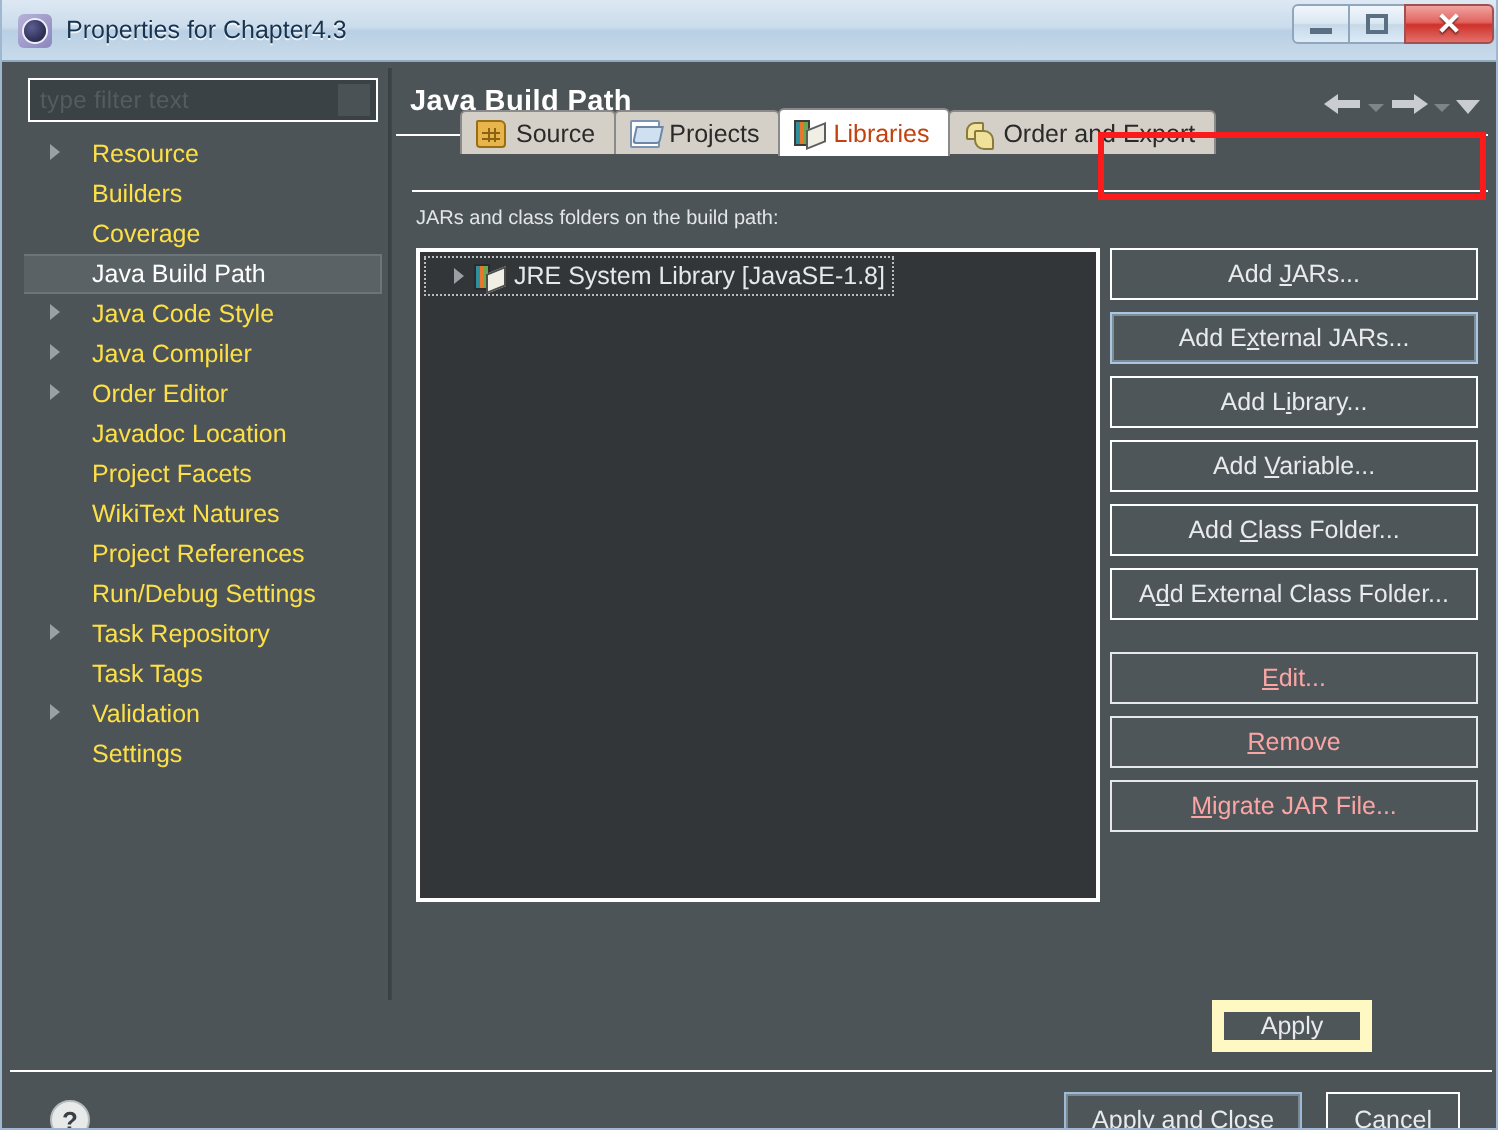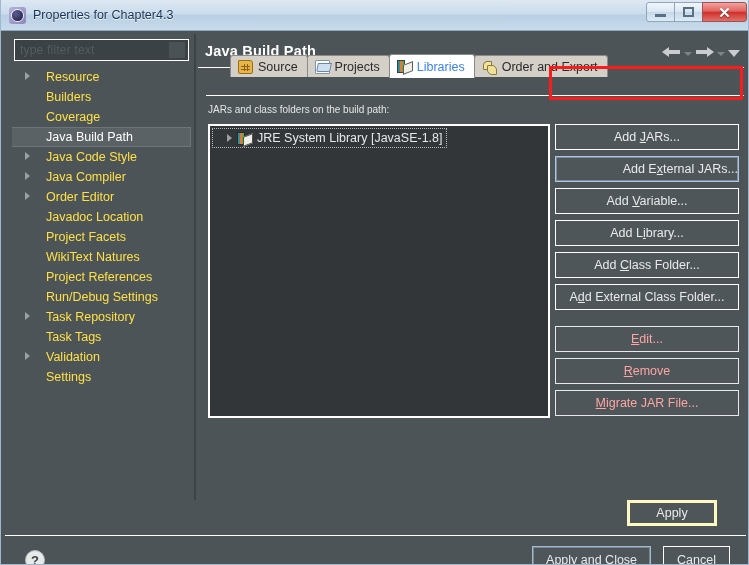--- a/index.html
+++ b/index.html
@@ -176,21 +176,21 @@
     display: flex; align-items: center; gap: 5px;
     font-size: 12.5px; color: #2a2a2a;
     background: #d4d0c8;
     border: 1px solid #8a8a8a;
     border-bottom: none;
     border-radius: 3px 3px 0 0;
     margin-right: -1px;
   }
   .tab.active {
     background: #ffffff;
-    color: #3b82f6;
+    color: #c2410c;
     height: 24px;
     z-index: 3;
   }
   .ticon { width: 15px; height: 14px; position: relative; flex: none; }
   
   .ic-source { background:#e8b44c; border:1px solid #9a6f14; border-radius:1px 3px 2px 2px;}
   .ic-source:after{content:"";position:absolute;left:2px;top:3px;width:9px;height:7px;
     background:
       linear-gradient(#8a6210,#8a6210) 0 2px/100% 1px no-repeat,
       linear-gradient(#8a6210,#8a6210) 0 5px/100% 1px no-repeat,
@@ -219,21 +219,21 @@
     width: 538px; height: 1px; background: #ffffff;
   }
 
   
   #listlabel {
     position: absolute; left: 11px; top: 70px;
     font-size: 10px; color: #e3e6e7;
   }
   #listbox {
     position: absolute; left: 11px; top: 90px;
-    width: 342px; height: 294px;
+    width: 342px; height: 327px;
     background: #323639;
     border: 2px solid #ffffff;
   }
   .jritem {
     position: relative; margin: 3px 0 0 3px;
     height: 18px; line-height: 18px;
     display: inline-flex; align-items: center;
     padding-right: 4px;
     outline: 1px dotted #b9bcbe;
     color: #e6e8e9; font-size: 12.5px;
@@ -260,35 +260,35 @@
     width: 184px; height: 26px;
     margin-bottom: 6px;
     background: #4f5659;
     border: 1px solid #ffffff;
     color: #e8eaeb;
     font-size: 12.5px;
     display: flex; align-items: center; justify-content: center;
     white-space: nowrap;
   }
   .sbtn .u { text-decoration: underline; }
-  .sbtn.focus { border-color: #a9c7e2; box-shadow: inset 0 0 0 1px #7e8d97; justify-content: flex-end; }
+  .sbtn.focus { border-color: #a9c7e2; box-shadow: inset 0 0 0 1px #7e8d97; }
   .sbtn.disabled { color: #fca5a5; border-color: #e6e8e9; }
   .gap { height: 10px; }
   #redbox {
     position: absolute; left: 352px; top: 32px;
     width: 194px; height: 34px;
     border: 3px solid #fb1b1b;
     pointer-events: none;
   }
 
   
   #applybtn {
-    position: absolute; left: 624px; top: 468px;
-    width: 90px; height: 26px;
-    background: #4f5659; border: 3px solid #fef9c3;
+    position: absolute; left: 603px; top: 468px;
+    width: 80px; height: 26px;
+    background: #4f5659; border: 6px solid #fef9c3;
     color: #e8eaeb; font-size: 12.5px;
     display: flex; align-items: center; justify-content: center;
   }
   #footerline {
     position: absolute; left: 2px; top: 503px;
     width: 741px; height: 1px; background: #ffffff;
   }
   #helpbtn {
     position: absolute; left: 22px; top: 518px;
     width: 20px; height: 20px; border-radius: 50%;
@@ -413,24 +413,24 @@
           </div></div>
 
       <div id="sidebtns">
           <div class="sbtn">
             <span>Add <span class="u">J</span>ARs...</span>
           </div>
           <div class="sbtn focus">
             <span>Add E<span class="u">x</span>ternal JARs...</span>
           </div>
           <div class="sbtn">
+            <span>Add L<span class="u">i</span>brary...</span>
+          </div>
+          <div class="sbtn">
             <span>Add <span class="u">V</span>ariable...</span>
-          </div>
-          <div class="sbtn">
-            <span>Add L<span class="u">i</span>brary...</span>
           </div>
           <div class="sbtn">
             <span>Add <span class="u">C</span>lass Folder...</span>
           </div>
           <div class="sbtn">
             <span>A<span class="u">d</span>d External Class Folder...</span>
           </div>
           <div class="gap"></div>
           <div class="sbtn disabled">
             <span><span class="u">E</span>dit...</span>

